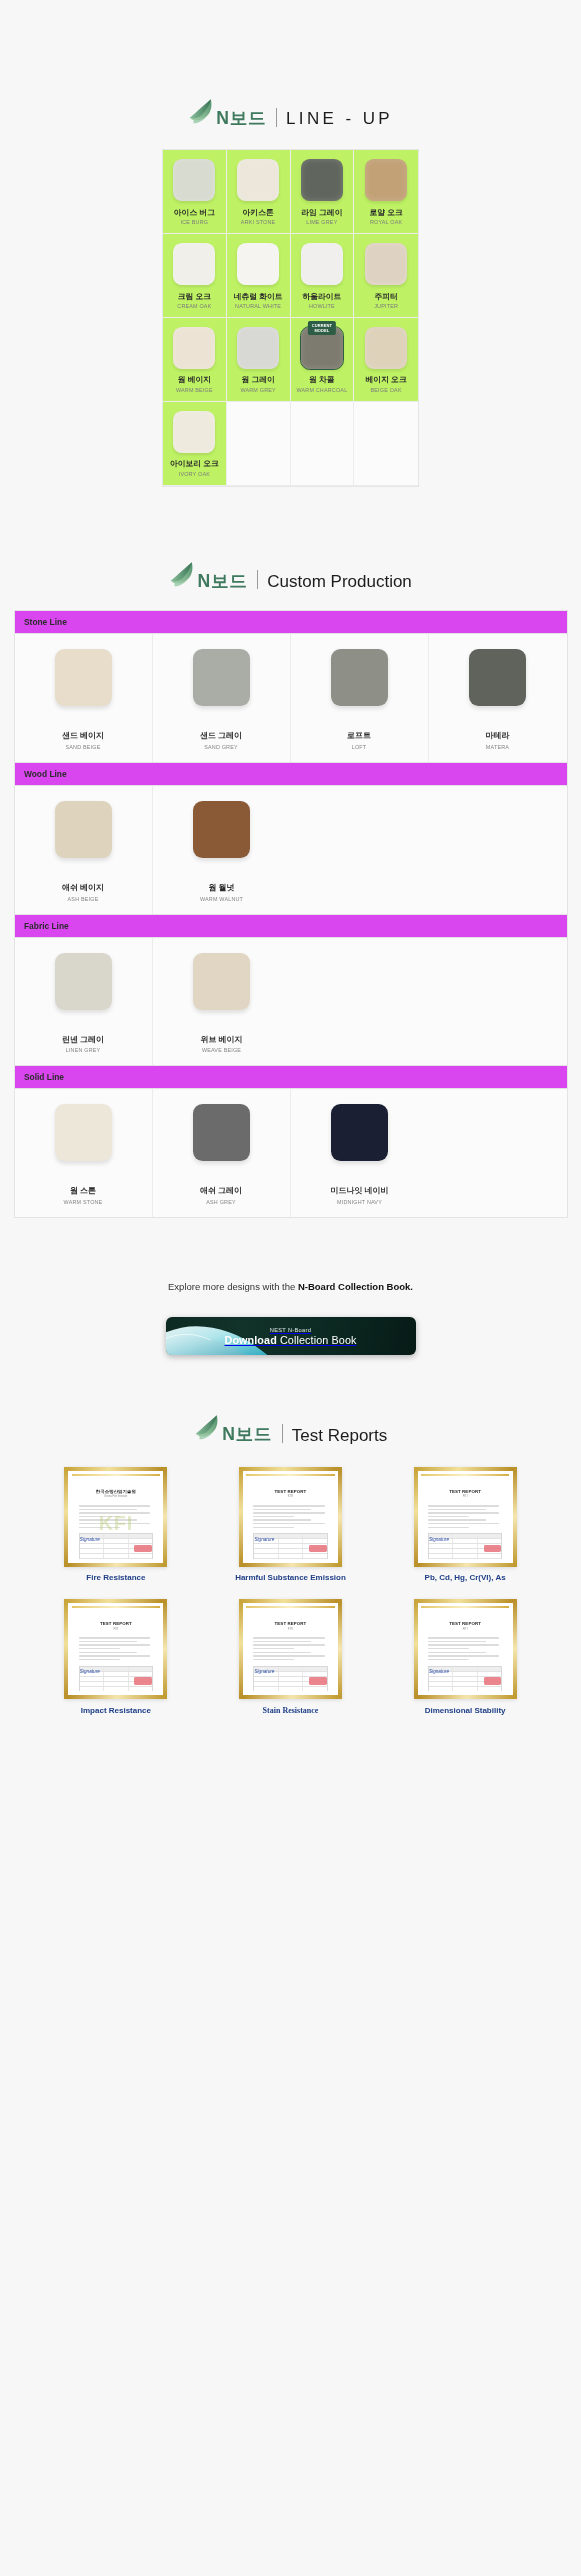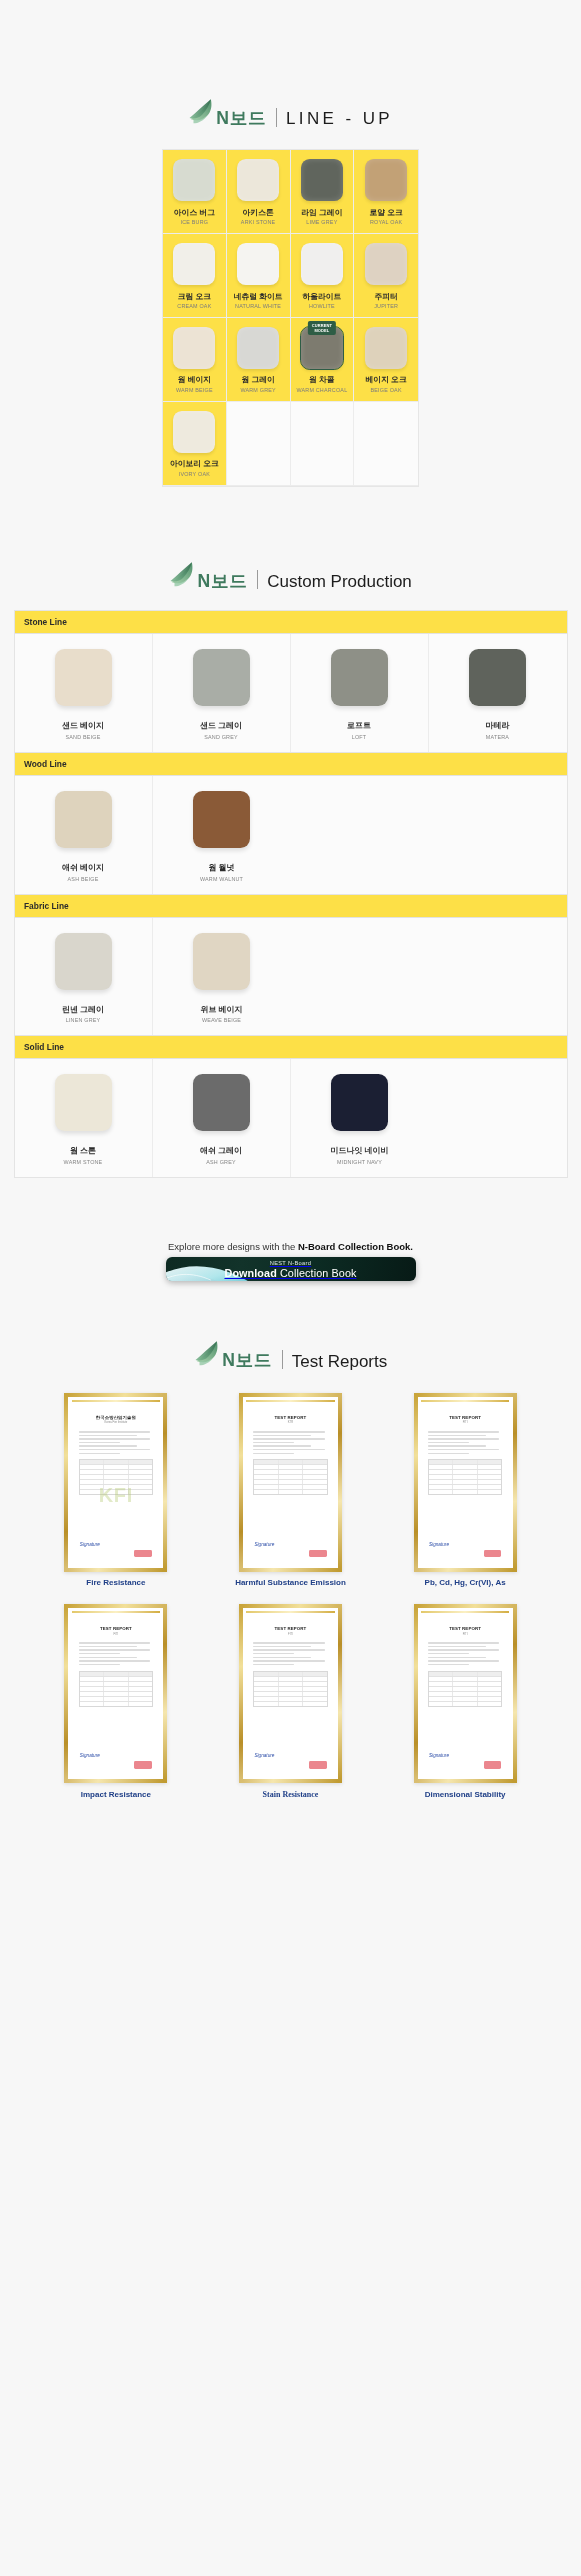--- a/index.html
+++ b/index.html
@@ -59,21 +59,21 @@
     border: 0.7px solid #e6e6e6;
   }
   .lineup-grid {
     display: grid;
     grid-template-columns: repeat(4, 1fr);
   }
   .sw-cell {
     border-right: 0.7px solid #ececec;
     border-bottom: 0.7px solid #ececec;
     padding: 8.8px 2.7px 8px 2.7px;
-    background: #fde047;
+    background: #bef264;
     display: flex;
     flex-direction: column;
     align-items: center;
     position: relative;
     min-height: 70px;
   }
   .sw-cell:nth-child(4n) { border-right: none; }
   .sw-cell.empty { background: #fbfbfb; }
   .chip {
     width: 42px; height: 42px;
@@ -124,21 +124,21 @@
   .sw-cell.is-current .chip { outline: 1.4px solid #2e5d45; outline-offset: 0.7px; }
 
   
   .custom-wrap {
     width: 554px;
     margin: 0 auto;
     background: #fbfbfb;
     border: 0.7px solid #e4e4e4;
   }
   .line-header {
-    background: #fde047;
+    background: #d946ef;
     border-bottom: 0.7px solid #e2e2e2;
     padding: 6px 9.5px;
     font-size: 8.4px;
     font-weight: 700;
     color: #2b2b2b;
   }
   .line-grid {
     display: grid;
     grid-template-columns: repeat(4, 1fr);
     border-bottom: 0.7px solid #e4e4e4;
@@ -158,43 +158,43 @@
     width: 57px; height: 57px;
     border-radius: 9.5px;
     box-shadow: 0 2.7px 4px rgba(0,0,0,0.11);
     position: relative;
     overflow: hidden;
   }
   .lg-name {
     font-size: 8px;
     font-weight: 700;
     color: #2b2b2b;
-    margin-top: 14px;
+    margin-top: 24px;
     text-align: center;
   }
   .lg-en {
     font-size: 5.4px;
     color: #858585;
     margin-top: 2.7px;
     letter-spacing: 0.2px;
     text-align: center;
   }
 
   
   .cb-line {
     text-align: center;
     font-size: 9.5px;
     color: #333;
     line-height: 1.4;
   }
   .cb-line b { font-weight: 700; color: #111; }
   .cb-banner {
     width: 250px;
-    height: 24px;
-    margin: 4px auto 0 auto;
+    height: 38px;
+    margin: 24px auto 0 auto;
     border-radius: 6px;
     position: relative;
     overflow: hidden;
     background: linear-gradient(100deg,#0d2a22 0%,#12332a 30%,#0c2b23 60%,#071a16 100%);
     box-shadow: 0 2px 6px rgba(0,0,0,0.28);
     display: flex;
     align-items: center;
     justify-content: center;
   }
   .cb-wave {
@@ -225,21 +225,21 @@
     width: 513px;
     margin: 0 auto;
     display: grid;
     grid-template-columns: repeat(3, 1fr);
     row-gap: 15px;
     column-gap: 10.8px;
   }
   .tr-cell { display: flex; flex-direction: column; align-items: center; }
   .cert {
     width: 103px;
-    height: 179px;
+    height: 100px;
     border: 4px solid;
     border-image: linear-gradient(135deg,#c9a43a,#f2e09a 22%,#b98f28 50%,#f5e6ae 75%,#c09a30) 1;
     background: #ffffff;
     position: relative;
     overflow: hidden;
     box-shadow: 0 1.4px 4px rgba(0,0,0,0.12);
   }
   .cert-inner { position: absolute; inset: 3.4px; background:#fff; overflow:hidden; }
   .cert-band { position:absolute; left:0; right:0; top:0; height:2px; background:linear-gradient(90deg,#e3c86a,#fbf0c4,#d3ad42); }
   .cert-title {

